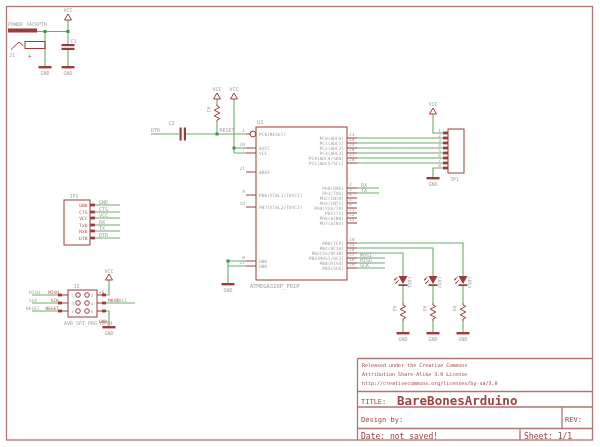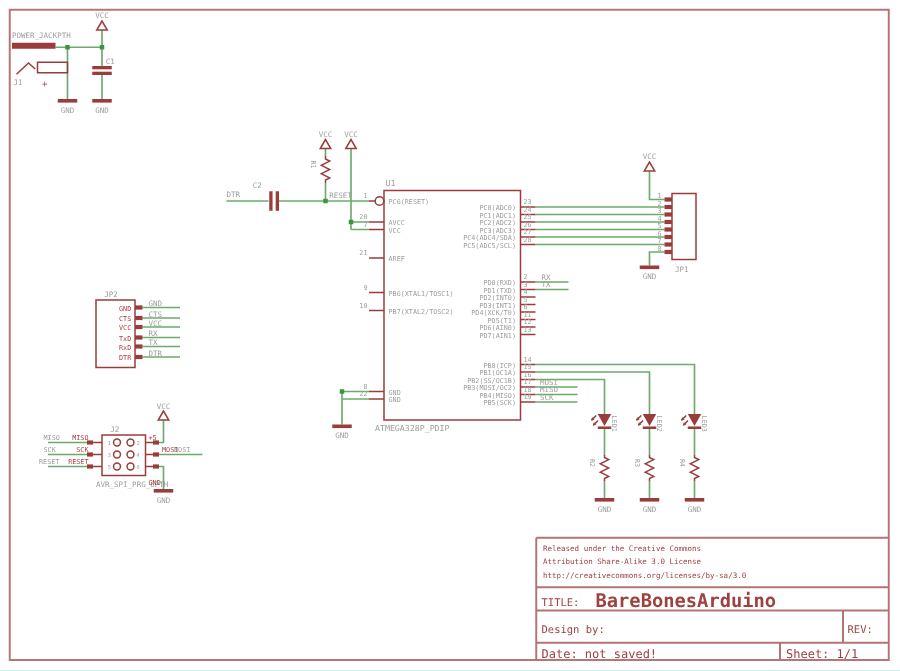--- a/index.html
+++ b/index.html
@@ -1,16 +1,16 @@
 <!DOCTYPE html>
 <html><head>
 <meta charset="utf-8">
 <style>
   html,body{margin:0;padding:0;background:#ffffff;}
-  .stage{position:relative;width:600px;height:447px;background:#14b8a6;overflow:hidden;}
+  .stage{position:relative;width:600px;height:447px;background:#e5e5e5;overflow:hidden;}
   svg{display:block;}
   text{font-family:"DejaVu Sans Mono","Liberation Mono",monospace;}
   .tg{fill:#9d9d9d;}          
   .tr{fill:#a84343;}          
   .tb{fill:#9c4242;}          
   .s35{font-size:3.6px;}
   .s4{font-size:4.5px;}
   .s5{font-size:5px;}
   .s55{font-size:5.5px;}
   .s6{font-size:6px;}

